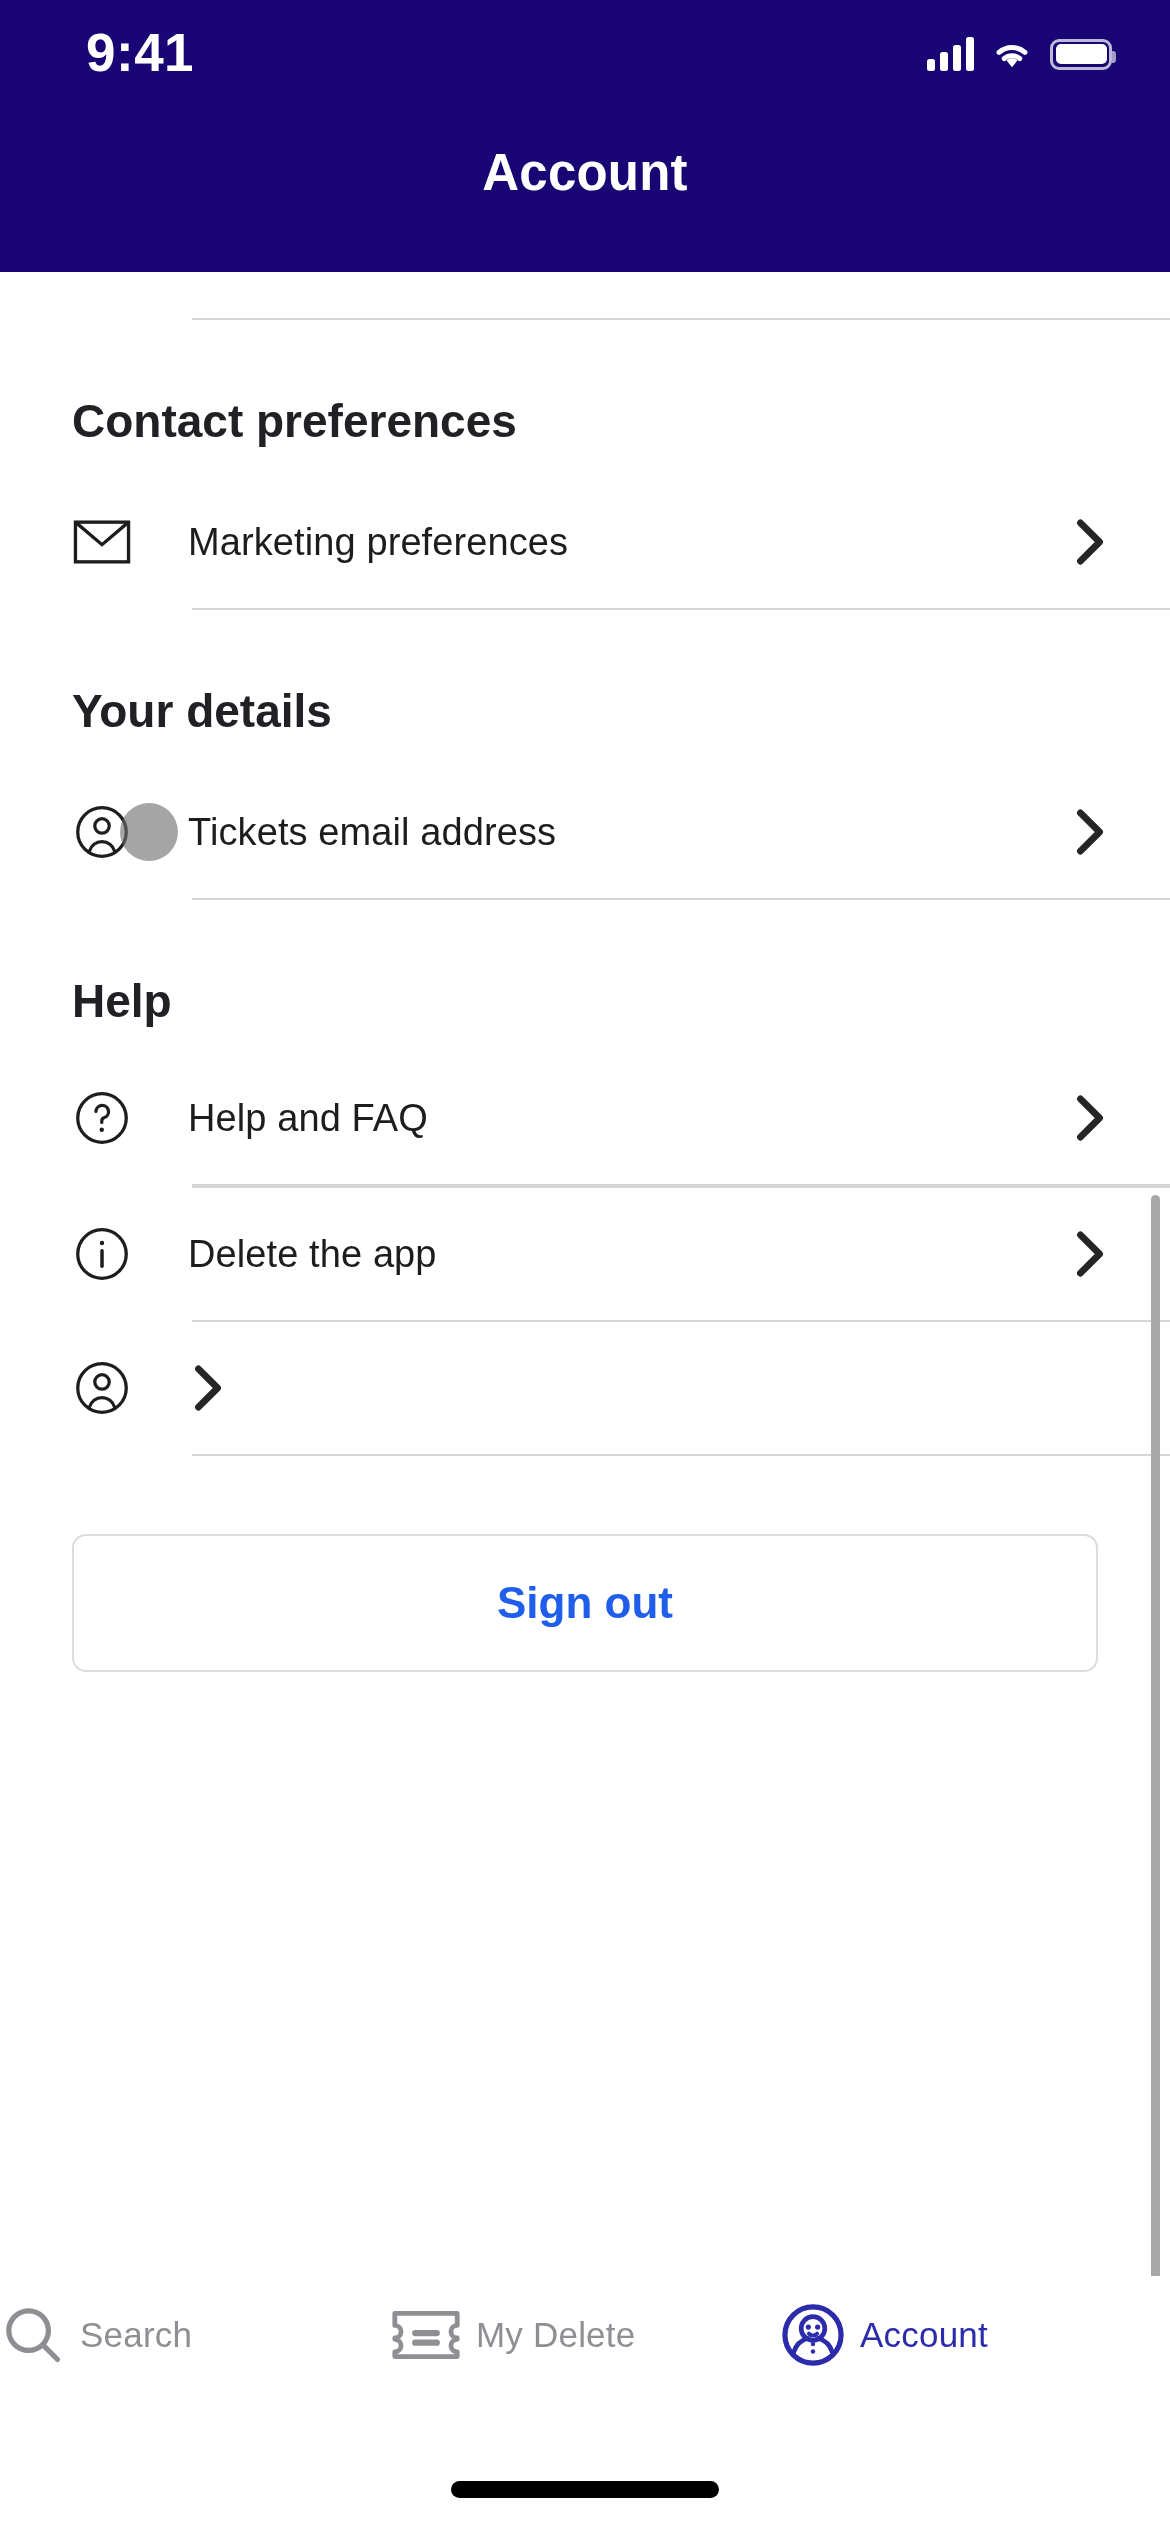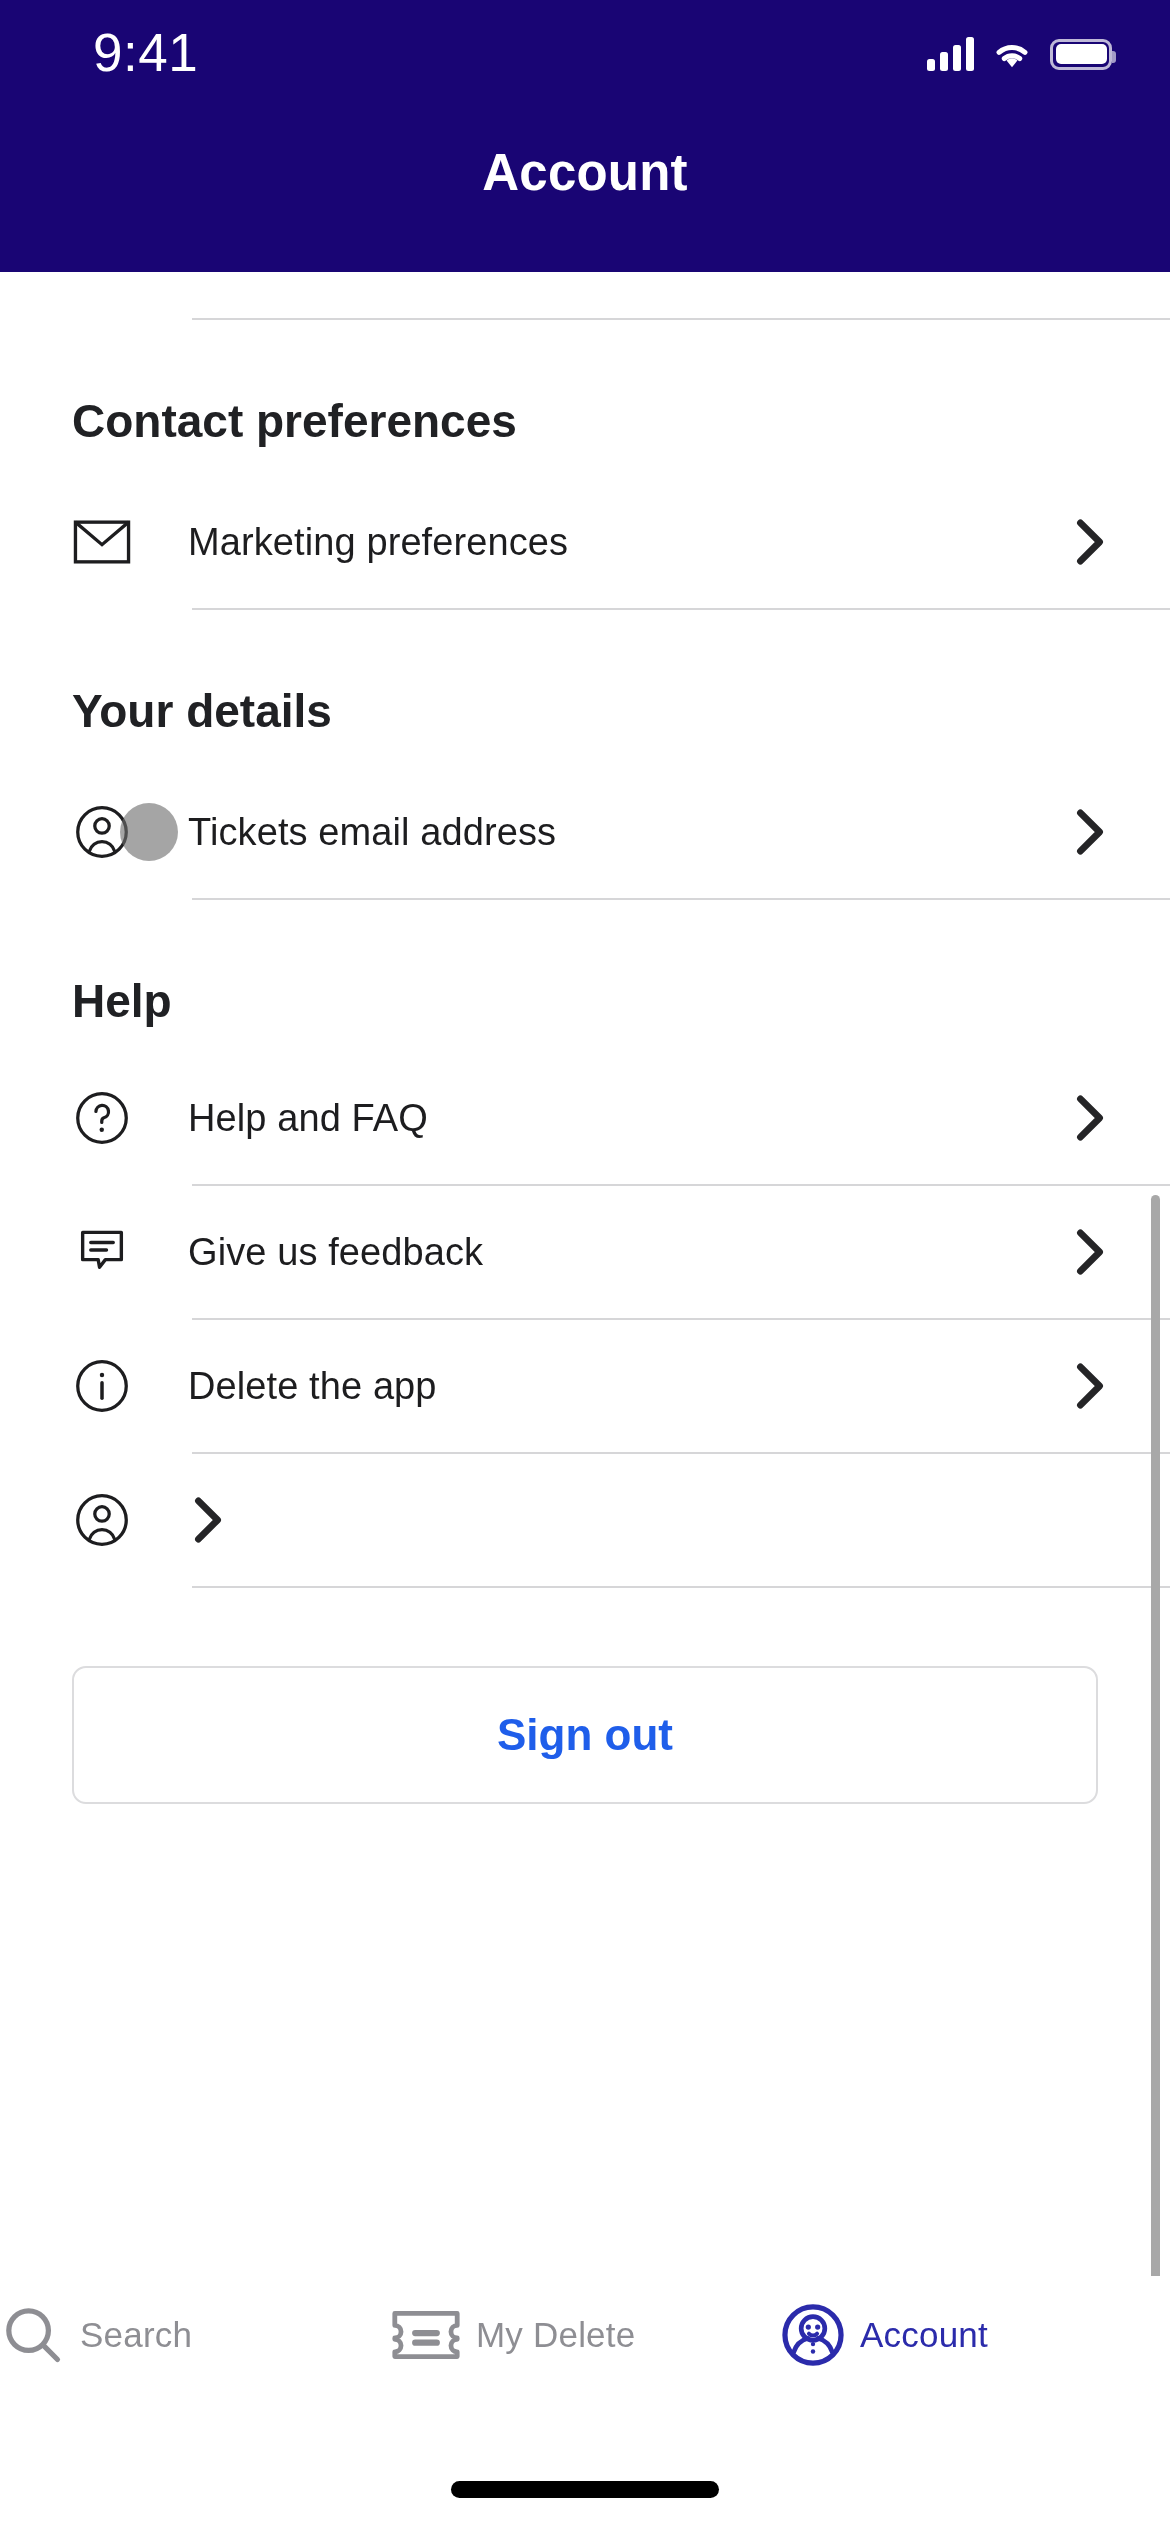--- a/index.html
+++ b/index.html
@@ -15,22 +15,22 @@
   
   .header {
     position:absolute; top:0; left:0; width:1170px; height:272px;
     background:#190574;
   }
   .statusbar {
     position:absolute; top:0; left:0; width:1170px; height:110px;
   }
   .status-time {
     position:absolute; left:86px; top:26px;
-    font-size:53px; font-weight:400; color:#ffffff;
-    letter-spacing:0.5px; line-height:1;margin-left:7px;
+    font-size:53px; font-weight:700; color:#ffffff;
+    letter-spacing:0.5px; line-height:1;
   }
   .status-icons {
     position:absolute; right:58px; top:30px;
     display:flex; align-items:center; gap:17px; height:48px;
   }
   .signal { display:flex; align-items:flex-end; gap:5px; height:34px; }
   .signal i { display:block; width:8px; background:#ffffff; border-radius:2.5px; }
   .signal i:nth-child(1){ height:12px; }
   .signal i:nth-child(2){ height:19px; }
   .signal i:nth-child(3){ height:26px; }
@@ -232,34 +232,20 @@
     </span>
     <span class="row-label">Help and FAQ</span>
     <span class="row-chev">
       <svg width="32" height="48" viewBox="0 0 12 20">
         <path d="M2 2l8 8-8 8" fill="none" stroke="#252527" stroke-width="2.8" stroke-linecap="round" stroke-linejoin="round"></path>
       </svg>
     </span>
   </div>
   <div class="divider"></div>
 
-  <div class="row">
-    <span class="row-icon">
-      <svg width="54" height="54" viewBox="0 0 24 24">
-        <path d="M3.4 3.3h17.2v12.1h-7.1l-2.6 3.4-.6-3.4H3.4z" fill="none" stroke="#1d1d1f" stroke-width="1.5" stroke-linejoin="round"></path>
-        <path d="M7 7.8h10M7 11.1h7" stroke="#1d1d1f" stroke-width="1.5" stroke-linecap="round"></path>
-      </svg>
-    </span>
-    <span class="row-label">Give us feedback</span>
-    <span class="row-chev">
-      <svg width="32" height="48" viewBox="0 0 12 20">
-        <path d="M2 2l8 8-8 8" fill="none" stroke="#252527" stroke-width="2.8" stroke-linecap="round" stroke-linejoin="round"></path>
-      </svg>
-    </span>
-  </div>
   <div class="divider"></div>
 
   <div class="row">
     <span class="row-icon">
       <svg width="56" height="56" viewBox="0 0 24 24">
         <circle cx="12" cy="12" r="10.4" fill="none" stroke="#1d1d1f" stroke-width="1.4"></circle>
         <circle cx="12" cy="7.3" r="0.95" fill="#1d1d1f"></circle>
         <path d="M12 10.6v6.6" stroke="#1d1d1f" stroke-width="1.5" stroke-linecap="round"></path>
       </svg>
     </span>

